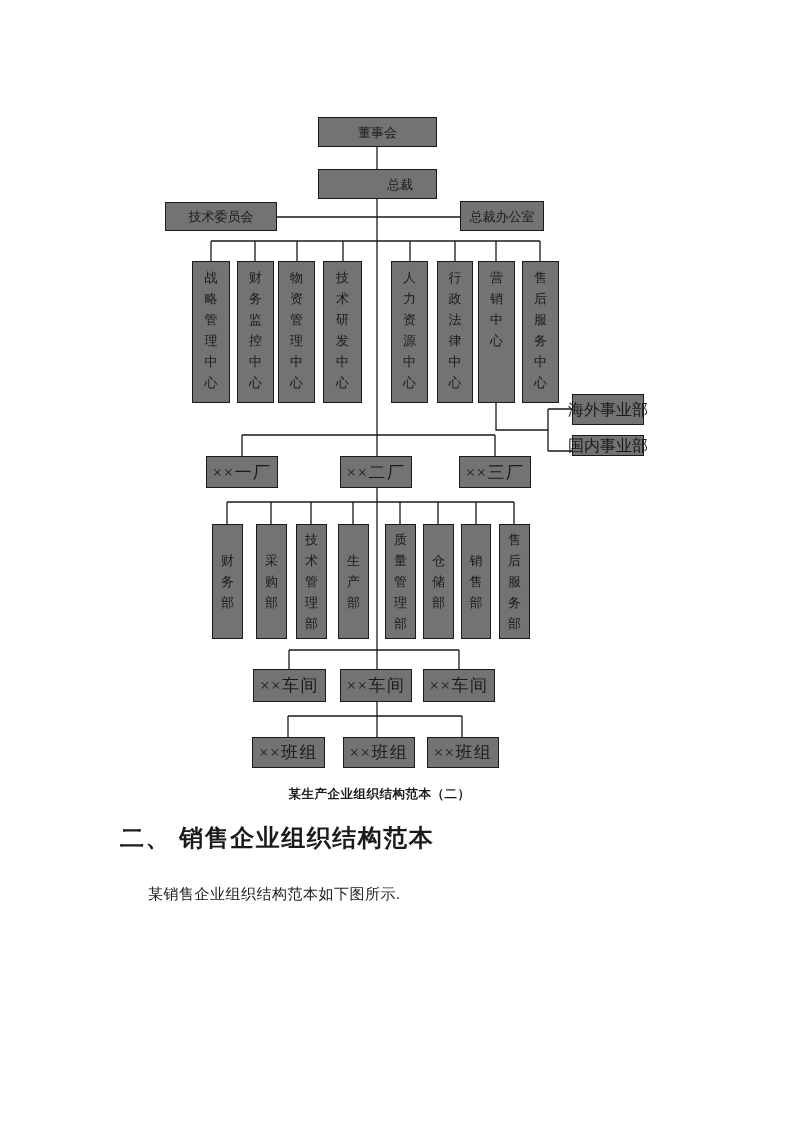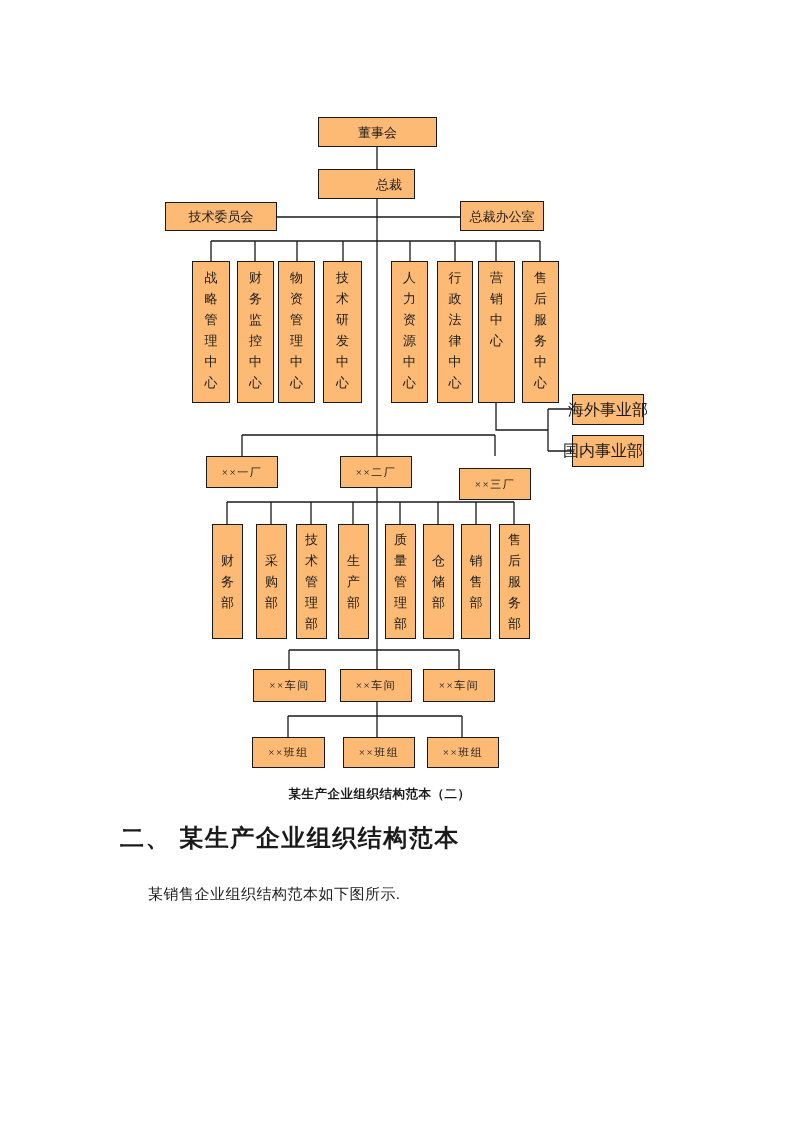--- a/index.html
+++ b/index.html
@@ -13,41 +13,41 @@
     overflow: hidden;
   }
   .page { position: absolute; inset: 0; background: #ffffff; }
 
   .chart { position: absolute; left: 0; top: 0; width: 793px; height: 810px; }
   .connectors { position: absolute; left: 0; top: 0; }
 
   .box {
     position: absolute;
     border: 1.3px solid #1a1a1a;
-    background: #fdba74;
+    background: #737373;
     display: flex;
     align-items: center;
     justify-content: center;
     font-size: 13px;
     line-height: 1;
     text-align: center;
     white-space: nowrap;
   }
   .vbox { align-items: flex-start; }
   .vbox .vtext {
     display: block;
     width: 100%;
     text-align: center;
     font-size: 13px;
     line-height: 21px;
     padding-top: 5px;
   }
   .vbox.vmid { align-items: center; }
   .vbox.vmid .vtext { padding-top: 0; }
-  .xbox { letter-spacing: 1.5px; font-size: 11px; }
+  .xbox { letter-spacing: 1.5px; font-size: 17px; }
   .smallbox { font-size: 16px; }
 
   .caption {
     position: absolute;
     left: 0; top: 786px;
     width: 759px;
     text-align: center;
     font-weight: bold;
     font-size: 12.5px;
     letter-spacing: 0.5px;
@@ -100,21 +100,21 @@
 
         <path d="M377 701 V737"></path>
 
         <path d="M288 716 H462 M288 716 V737 M462 716 V737"></path>
       </g>
     </svg>
 
     <div class="box" style="left:318px; top:117px; width:119px; height:30px;">
       <span>董事会</span>
     </div>
-    <div class="box" style="left:318px; top:169px; width:97px; height:30px;padding-left:45px;">
+    <div class="box" style="left:318px; top:169px; width:119px; height:30px;padding-left:45px;">
       <span>总裁</span>
     </div>
     <div class="box" style="left:165px; top:202px; width:112px; height:29px;">
       <span>技术委员会</span>
     </div>
     <div class="box" style="left:460px; top:201px; width:84px; height:30px;">
       <span>总裁办公室</span>
     </div>
 
     <div class="box vbox" style="left:192px; top:261px; width:38px; height:142px;">
@@ -138,31 +138,31 @@
     <div class="box vbox" style="left:478px; top:261px; width:37px; height:142px;">
       <span class="vtext">营<br>销<br>中<br>心</span>
     </div>
     <div class="box vbox" style="left:522px; top:261px; width:37px; height:142px;">
       <span class="vtext">售<br>后<br>服<br>务<br>中<br>心</span>
     </div>
 
     <div class="box smallbox" style="left:572px; top:394px; width:72px; height:31px;">
       <span>海外事业部</span>
     </div>
-    <div class="box smallbox" style="left:572px; top:435px; width:72px; height:32px;justify-content:flex-end;">
+    <div class="box smallbox" style="left:572px; top:435px; width:72px; height:21px;">
       <span>国内事业部</span>
     </div>
 
     <div class="box xbox" style="left:206px; top:456px; width:72px; height:32px;">
       <span>××一厂</span>
     </div>
     <div class="box xbox" style="left:340px; top:456px; width:72px; height:32px;">
       <span>××二厂</span>
     </div>
-    <div class="box xbox" style="left:459px; top:456px; width:72px; height:32px;margin-top:12px;">
+    <div class="box xbox" style="left:459px; top:456px; width:72px; height:32px;">
       <span>××三厂</span>
     </div>
 
     <div class="box vbox vmid" style="left:212px; top:524px; width:31px; height:115px;">
       <span class="vtext">财<br>务<br>部</span>
     </div>
     <div class="box vbox vmid" style="left:256px; top:524px; width:31px; height:115px;">
       <span class="vtext">采<br>购<br>部</span>
     </div>
     <div class="box vbox vmid" style="left:296px; top:524px; width:31px; height:115px;">
@@ -200,17 +200,17 @@
     <div class="box xbox" style="left:343px; top:737px; width:72px; height:31px;">
       <span>××班组</span>
     </div>
     <div class="box xbox" style="left:427px; top:737px; width:72px; height:31px;">
       <span>××班组</span>
     </div>
 
     <div class="caption">某生产企业组织结构范本（二）</div>
   </div>
 
-  <h2 class="heading">二、 某生产企业组织结构范本</h2>
+  <h2 class="heading">二、 销售企业组织结构范本</h2>
 
   <p class="paragraph">某销售企业组织结构范本如下图所示.</p>
 
 </div>
 
 </body></html>

